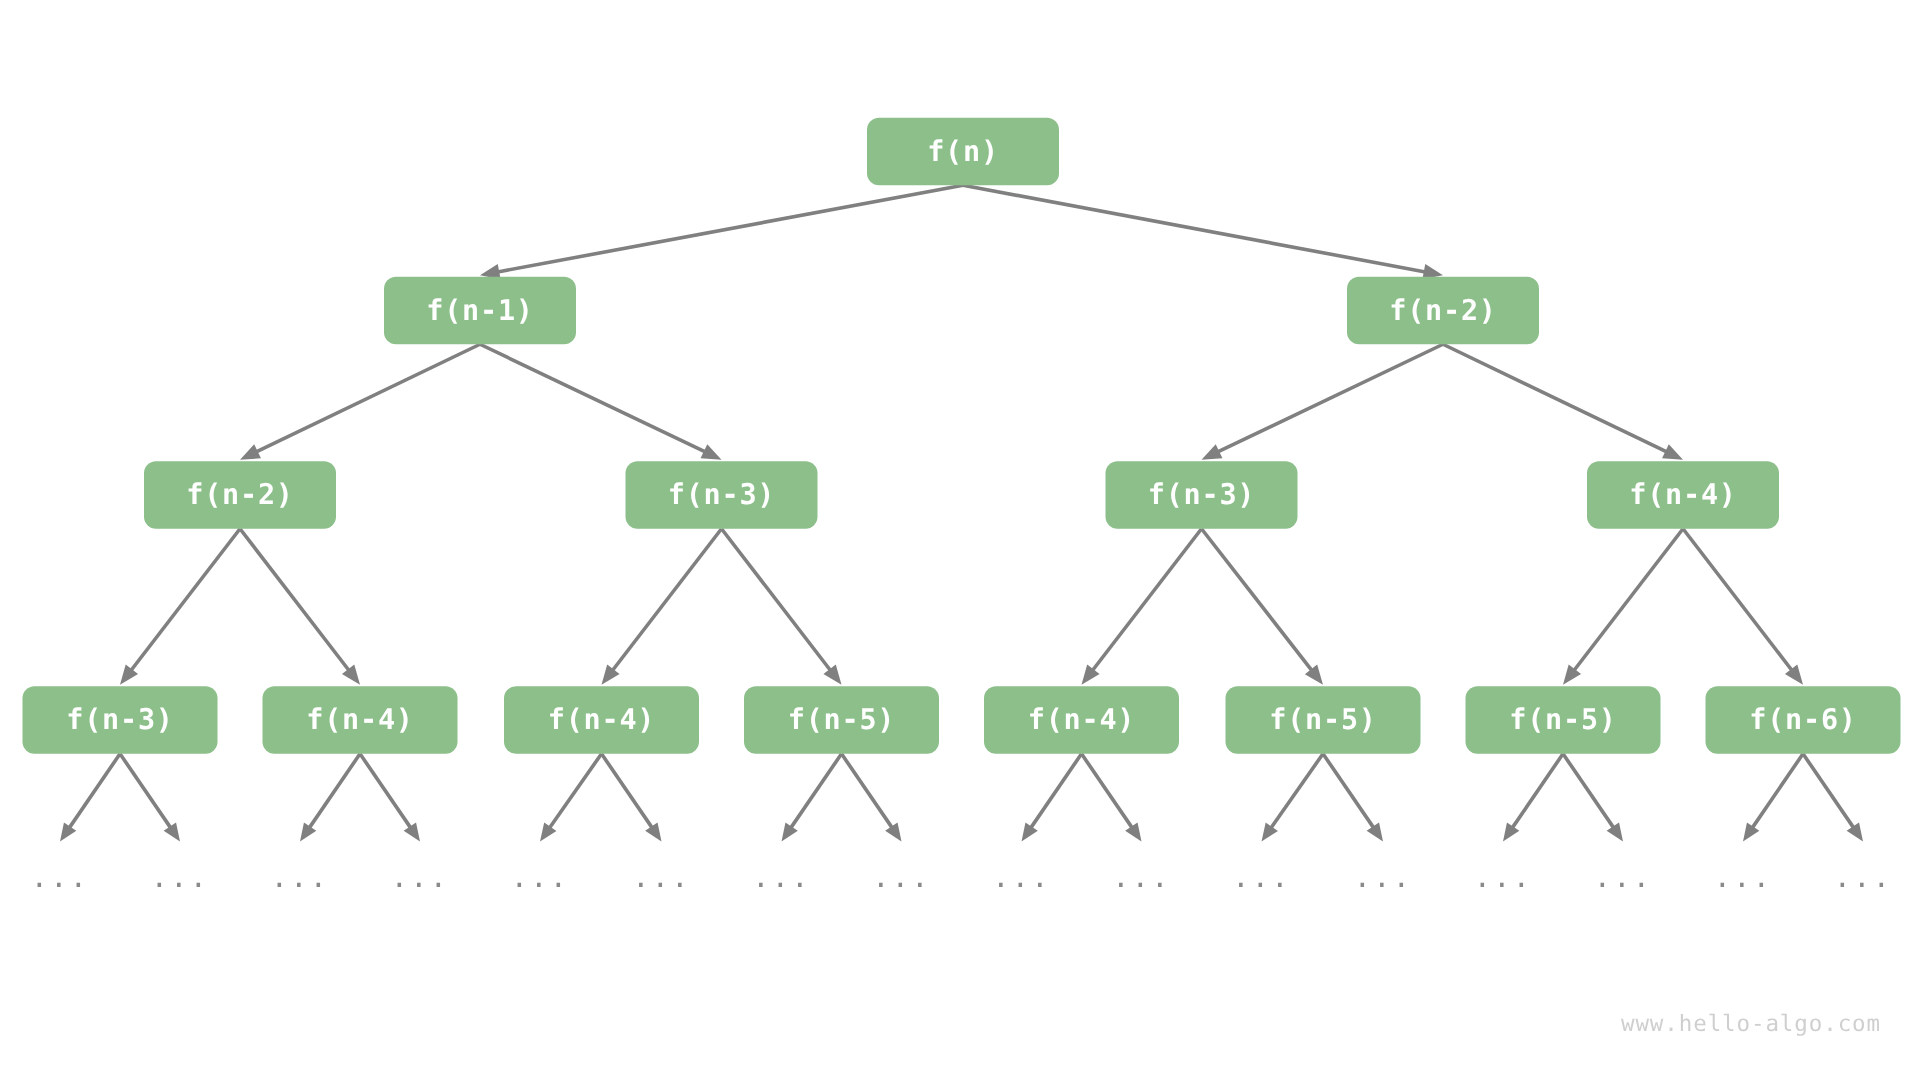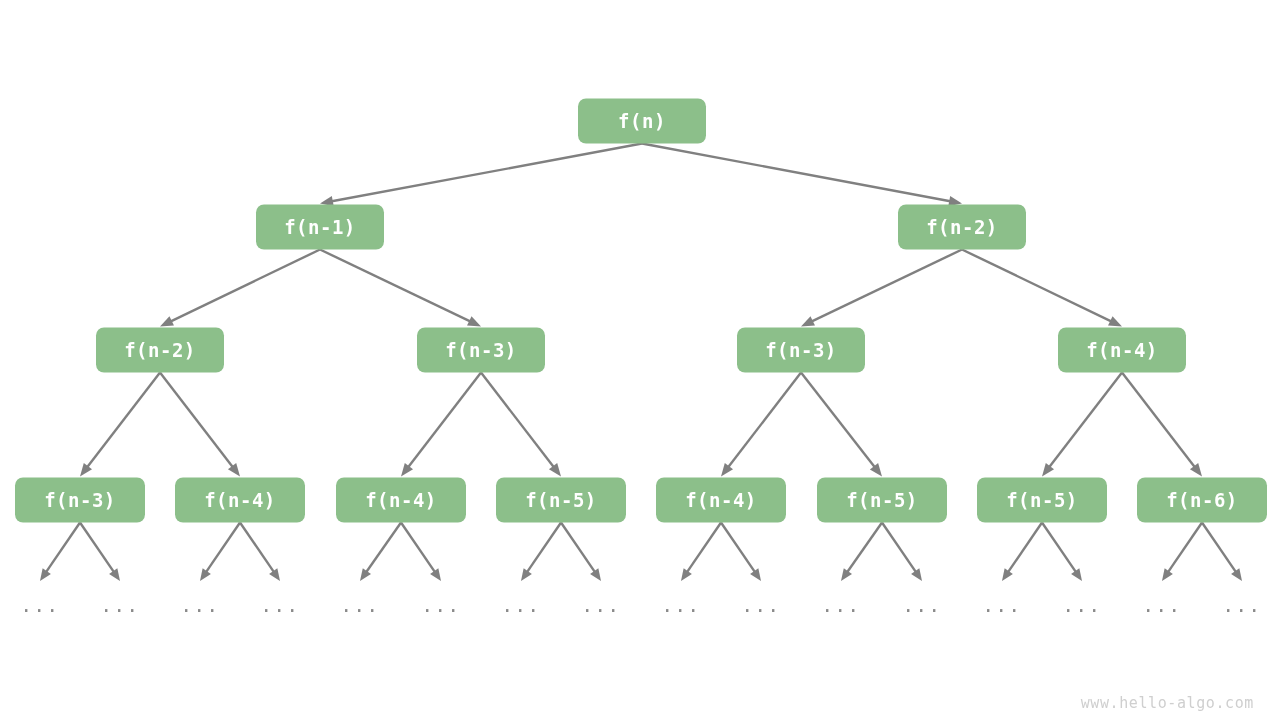--- a/index.html
+++ b/index.html
@@ -12,21 +12,20 @@
     width: 1280px;
     height: 720px;
     overflow: hidden;
     font-family: "DejaVu Sans Mono", "Liberation Mono", monospace;
   }
   #diagram-root {
     position: relative;
     width: 1280px;
     height: 536px;
     background: #ffffff;
-    margin-top: 20px;
   }
   #tree-svg {
     position: absolute;
     top: 0;
     left: 0;
     width: 1280px;
     height: 720px;
     display: block;
   }
   .node-rect {

